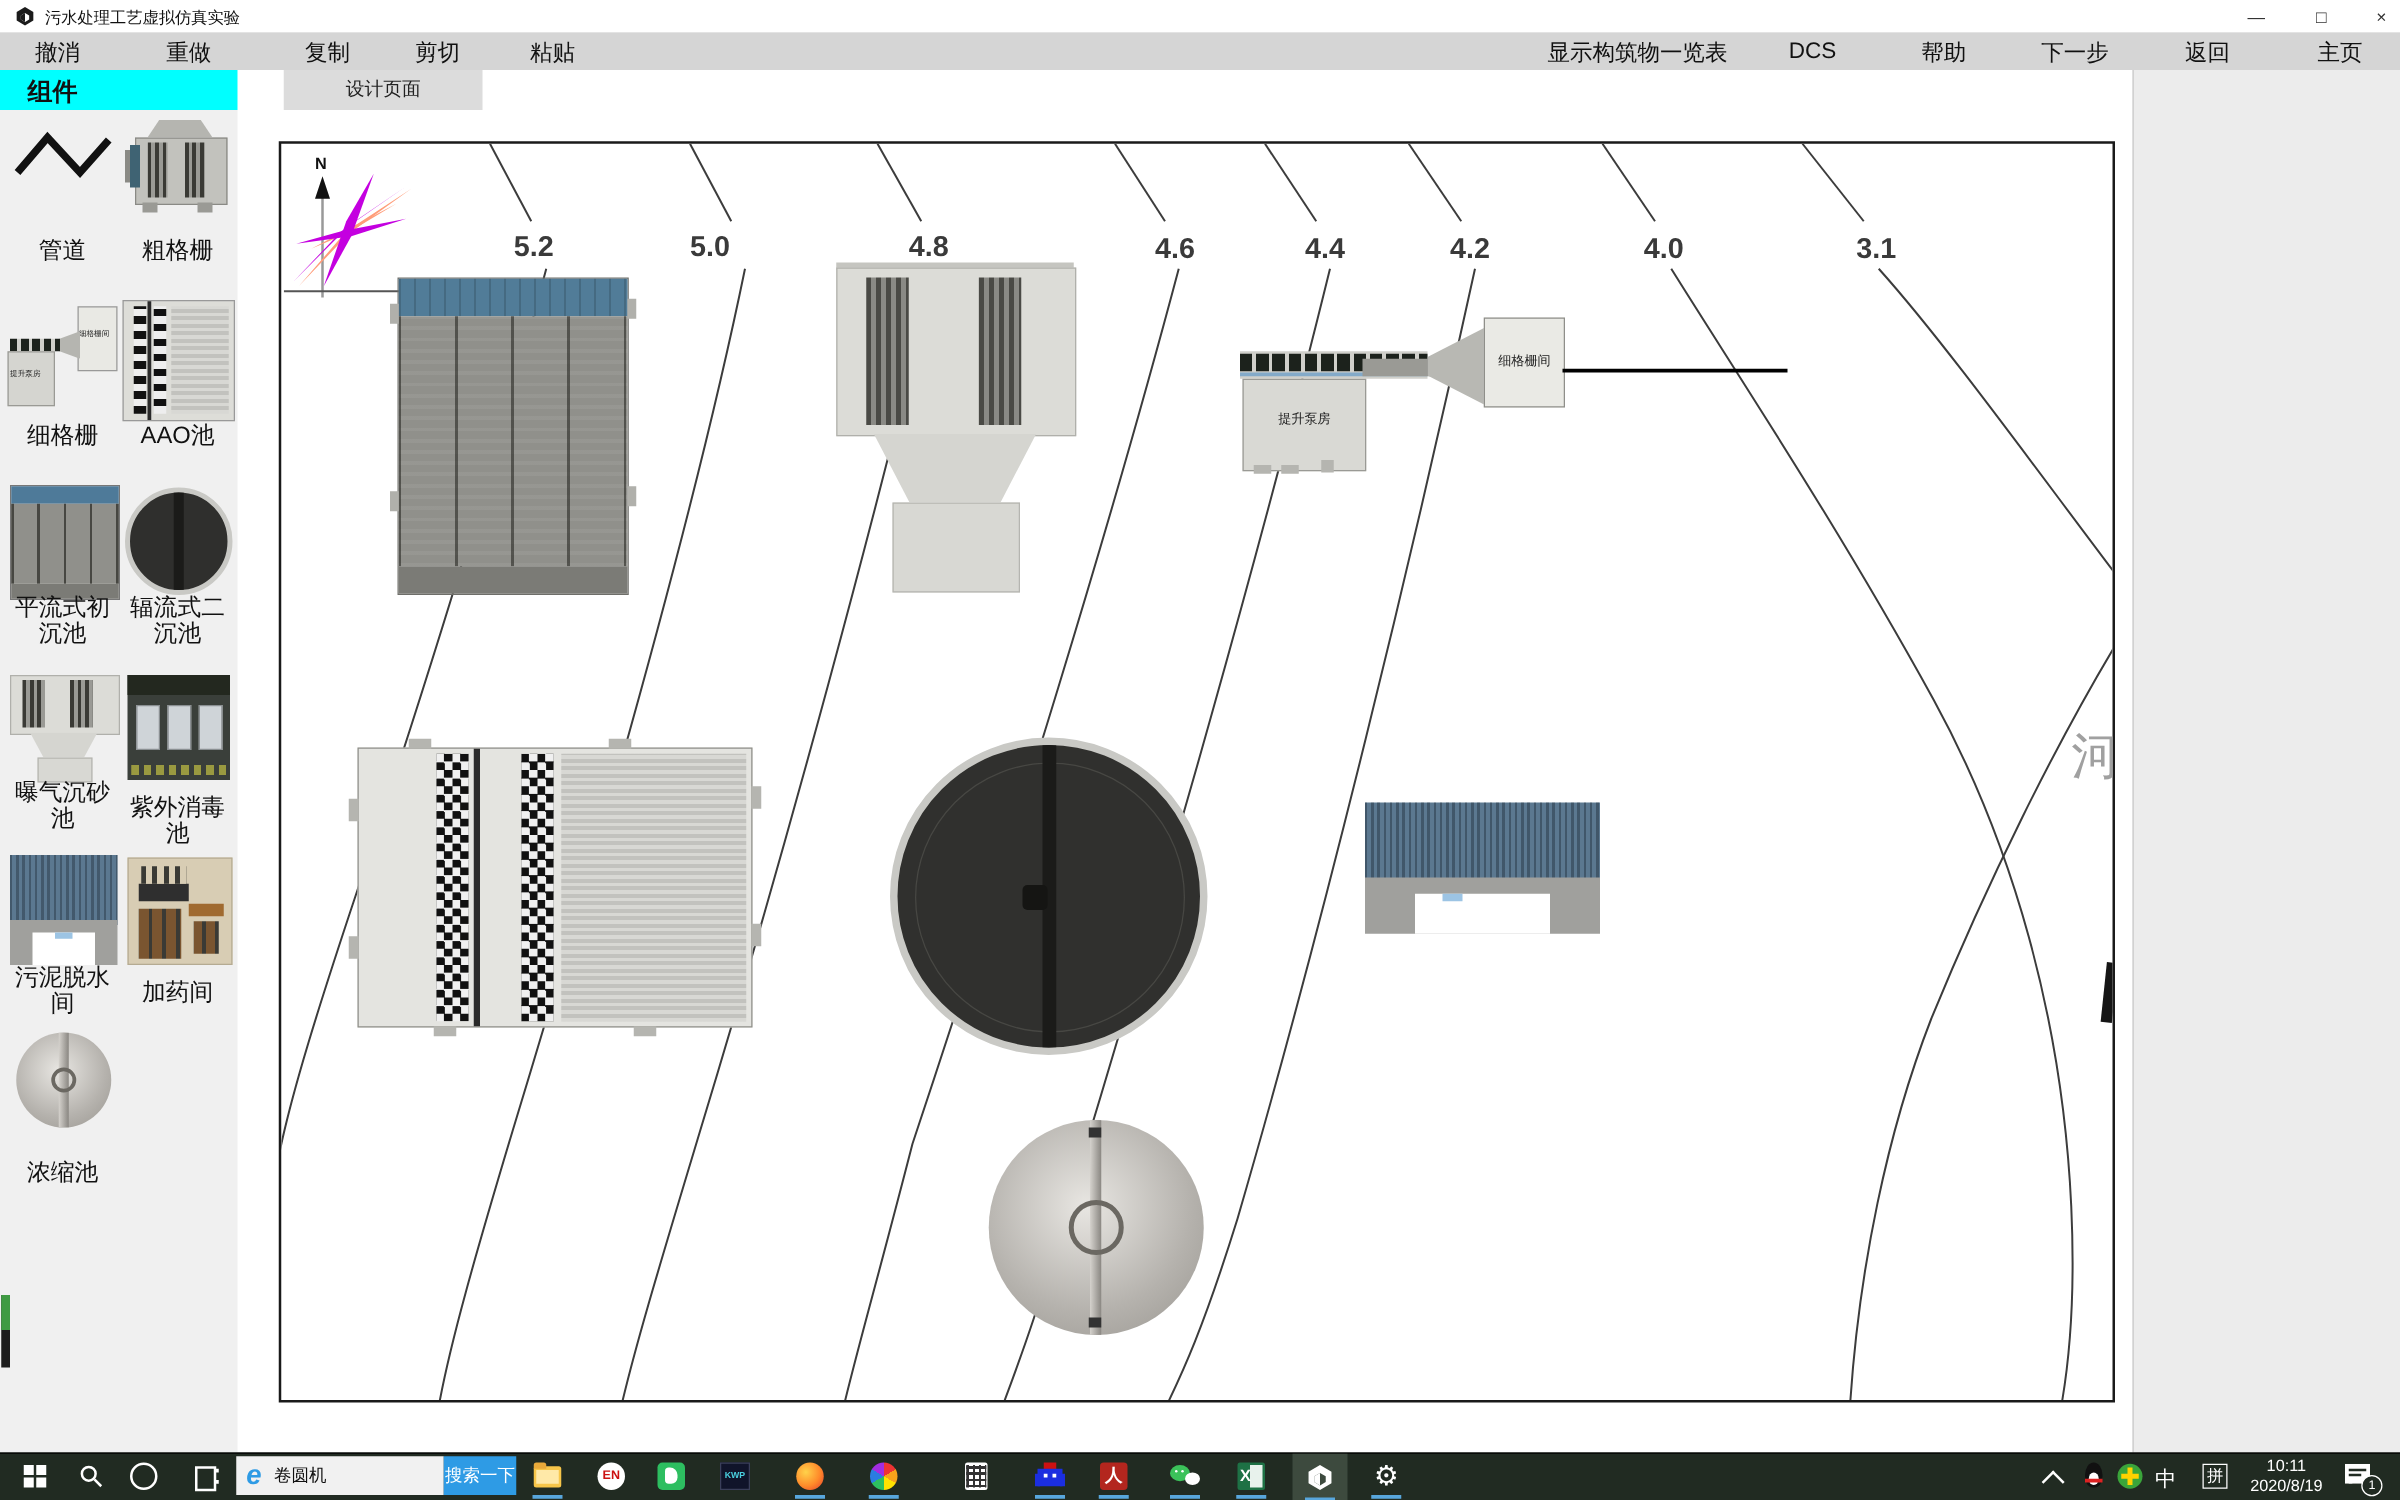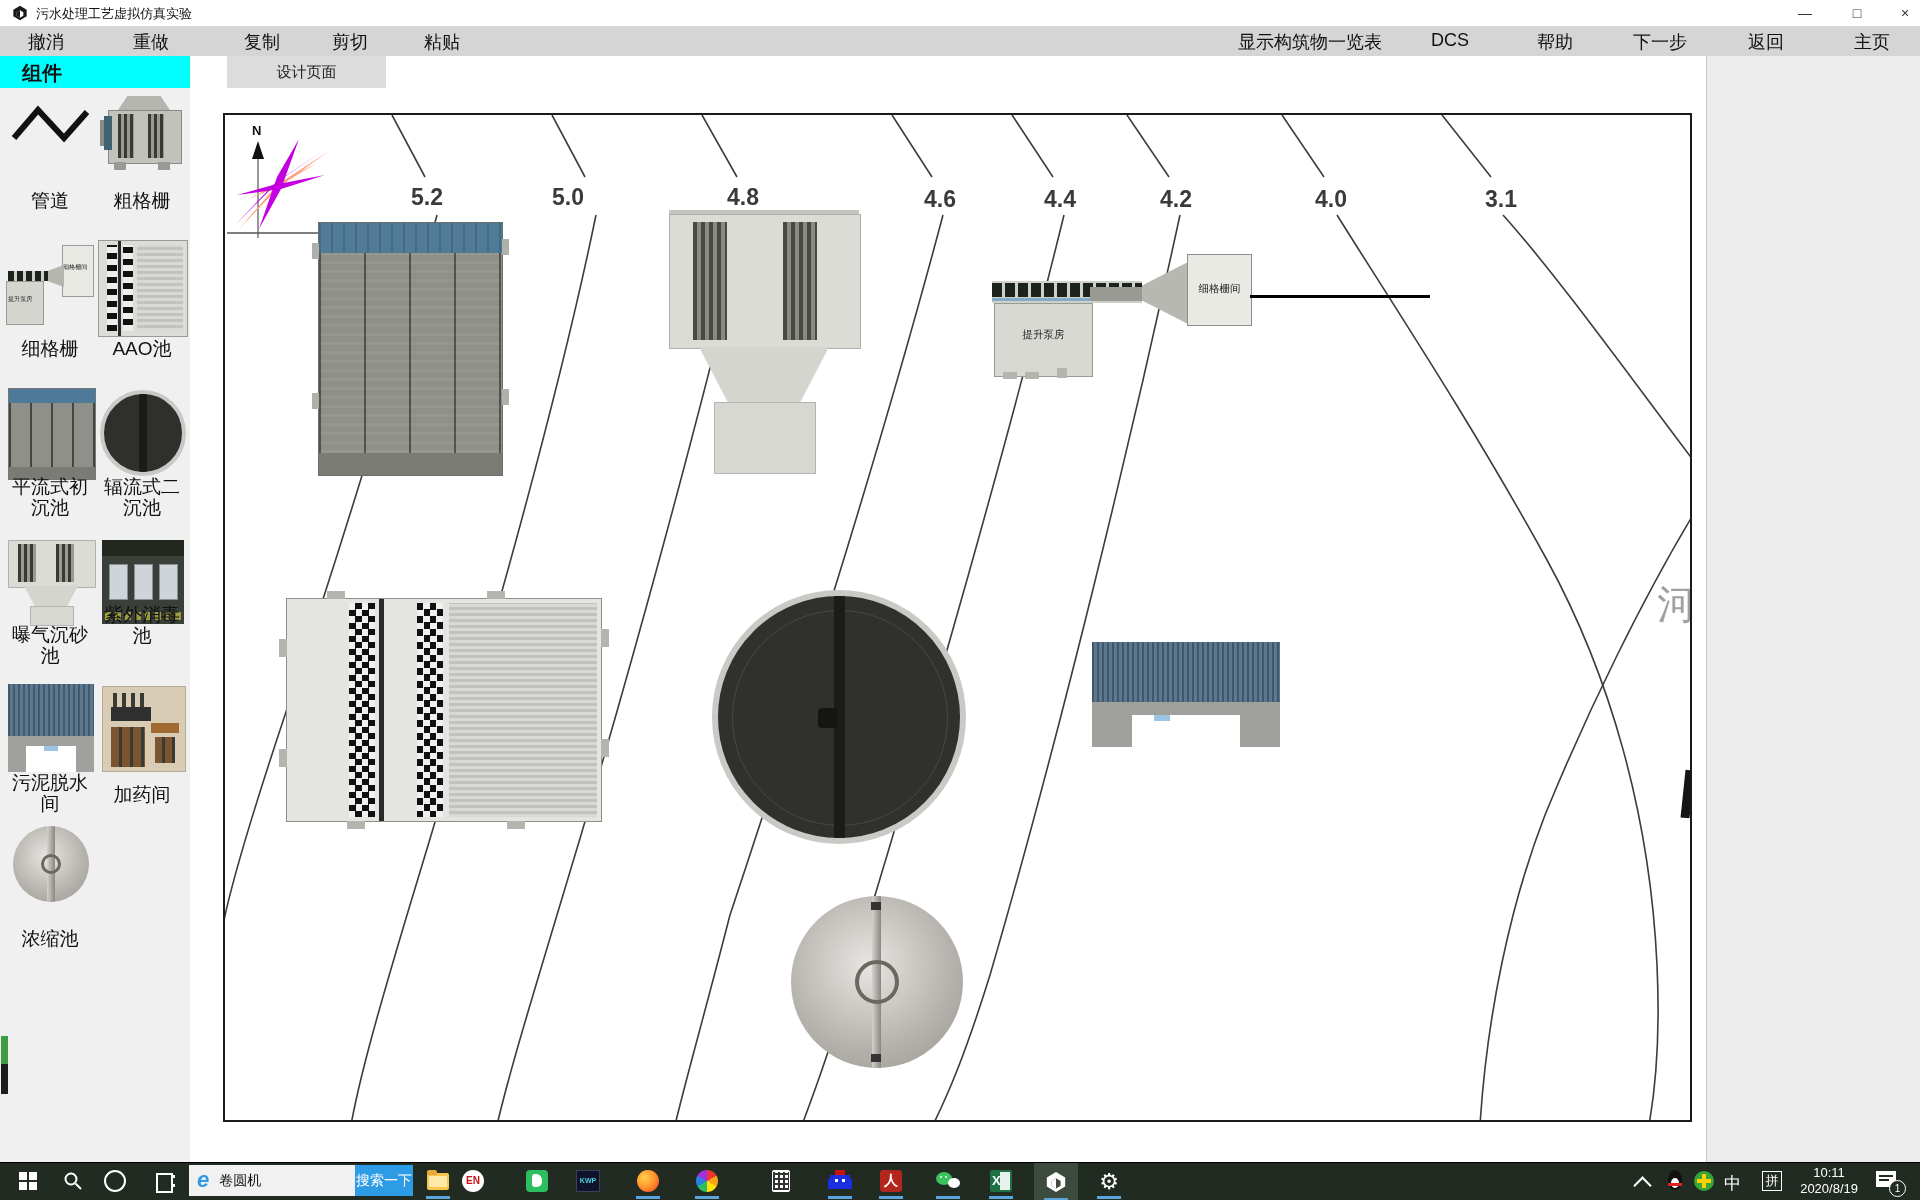--- a/index.html
+++ b/index.html
@@ -155,21 +155,21 @@
 
   <div class="sic" style="left:102px;top:452px;width:82px;height:84px;">
     <div class="p" style="left:0;top:0;width:82px;height:84px;background:#3a3f3a;">
       <div class="p" style="left:0;top:0;width:82px;height:16px;background:#23281f;"></div>
       <div class="p" style="left:7px;top:24px;width:17px;height:34px;background:#cfd4d8;border:1px solid #8a8f92;"></div>
       <div class="p" style="left:32px;top:24px;width:17px;height:34px;background:#cfd4d8;border:1px solid #8a8f92;"></div>
       <div class="p" style="left:57px;top:24px;width:17px;height:34px;background:#cfd4d8;border:1px solid #8a8f92;"></div>
       <div class="p" style="left:3px;top:72px;width:76px;height:8px;background:repeating-linear-gradient(90deg,#9a9a40 0 6px,#3a3f3a 6px 10px);"></div>
     </div>
   </div>
-  <div class="abs slabel" style="left:96px;top:516px;">紫外消毒池</div>
+  <div class="abs slabel" style="left:96px;top:548px;">紫外消毒池</div>
 
   <div class="sic" style="left:8px;top:596px;width:86px;height:88px;">
     <div class="p" style="left:0;top:0;width:86px;height:88px;">
       <div class="p" style="left:0;top:0;width:86px;height:56px;background:#5b7890;
            background-image:repeating-linear-gradient(90deg,rgba(20,30,40,.35) 0 2px,transparent 2px 5px);"></div>
       <div class="p" style="left:0;top:52px;width:86px;height:36px;background:#a0a09d;"></div>
       <div class="p" style="left:18px;top:62px;width:50px;height:26px;background:#fff;"></div>
       <div class="p" style="left:36px;top:62px;width:14px;height:5px;background:#9cc4e4;"></div>
     </div>
   </div>
@@ -367,21 +367,21 @@
   </div>
   <div class="abs" id="tb-search-btn">搜索一下</div>
 
   <div class="abs tb-ic" style="left:424px;">
     <div style="position:relative;width:22px;height:17px;background:#f7c64a;border-radius:2px;">
       <div class="p" style="left:0;top:-3px;width:10px;height:5px;background:#e8a93a;border-radius:2px 2px 0 0;"></div>
       <div class="p" style="left:2px;top:3px;width:18px;height:11px;background:#ffe9a8;"></div>
     </div>
     <div class="underline"></div>
   </div>
-  <div class="abs tb-ic" style="left:459px;">
+  <div class="abs tb-ic" style="left:475px;">
     <div style="width:22px;height:22px;background:#fff;border-radius:50%;color:#c11;font-weight:bold;font-size:10px;text-align:center;line-height:22px;">EN</div>
   </div>
   <div class="abs tb-ic" style="left:523px;">
     <div style="position:relative;width:22px;height:22px;background:#2dbe60;border-radius:4px;">
       <div class="p" style="left:6px;top:4px;width:10px;height:13px;background:#fff;border-radius:3px 6px 5px 3px;"></div>
     </div>
   </div>
   <div class="abs tb-ic" style="left:574px;">
     <div style="width:22px;height:20px;background:#10142a;border:1px solid #3a3f5a;color:#4ad0e0;font-size:7px;font-weight:bold;text-align:center;line-height:20px;">KWP</div>
   </div>

